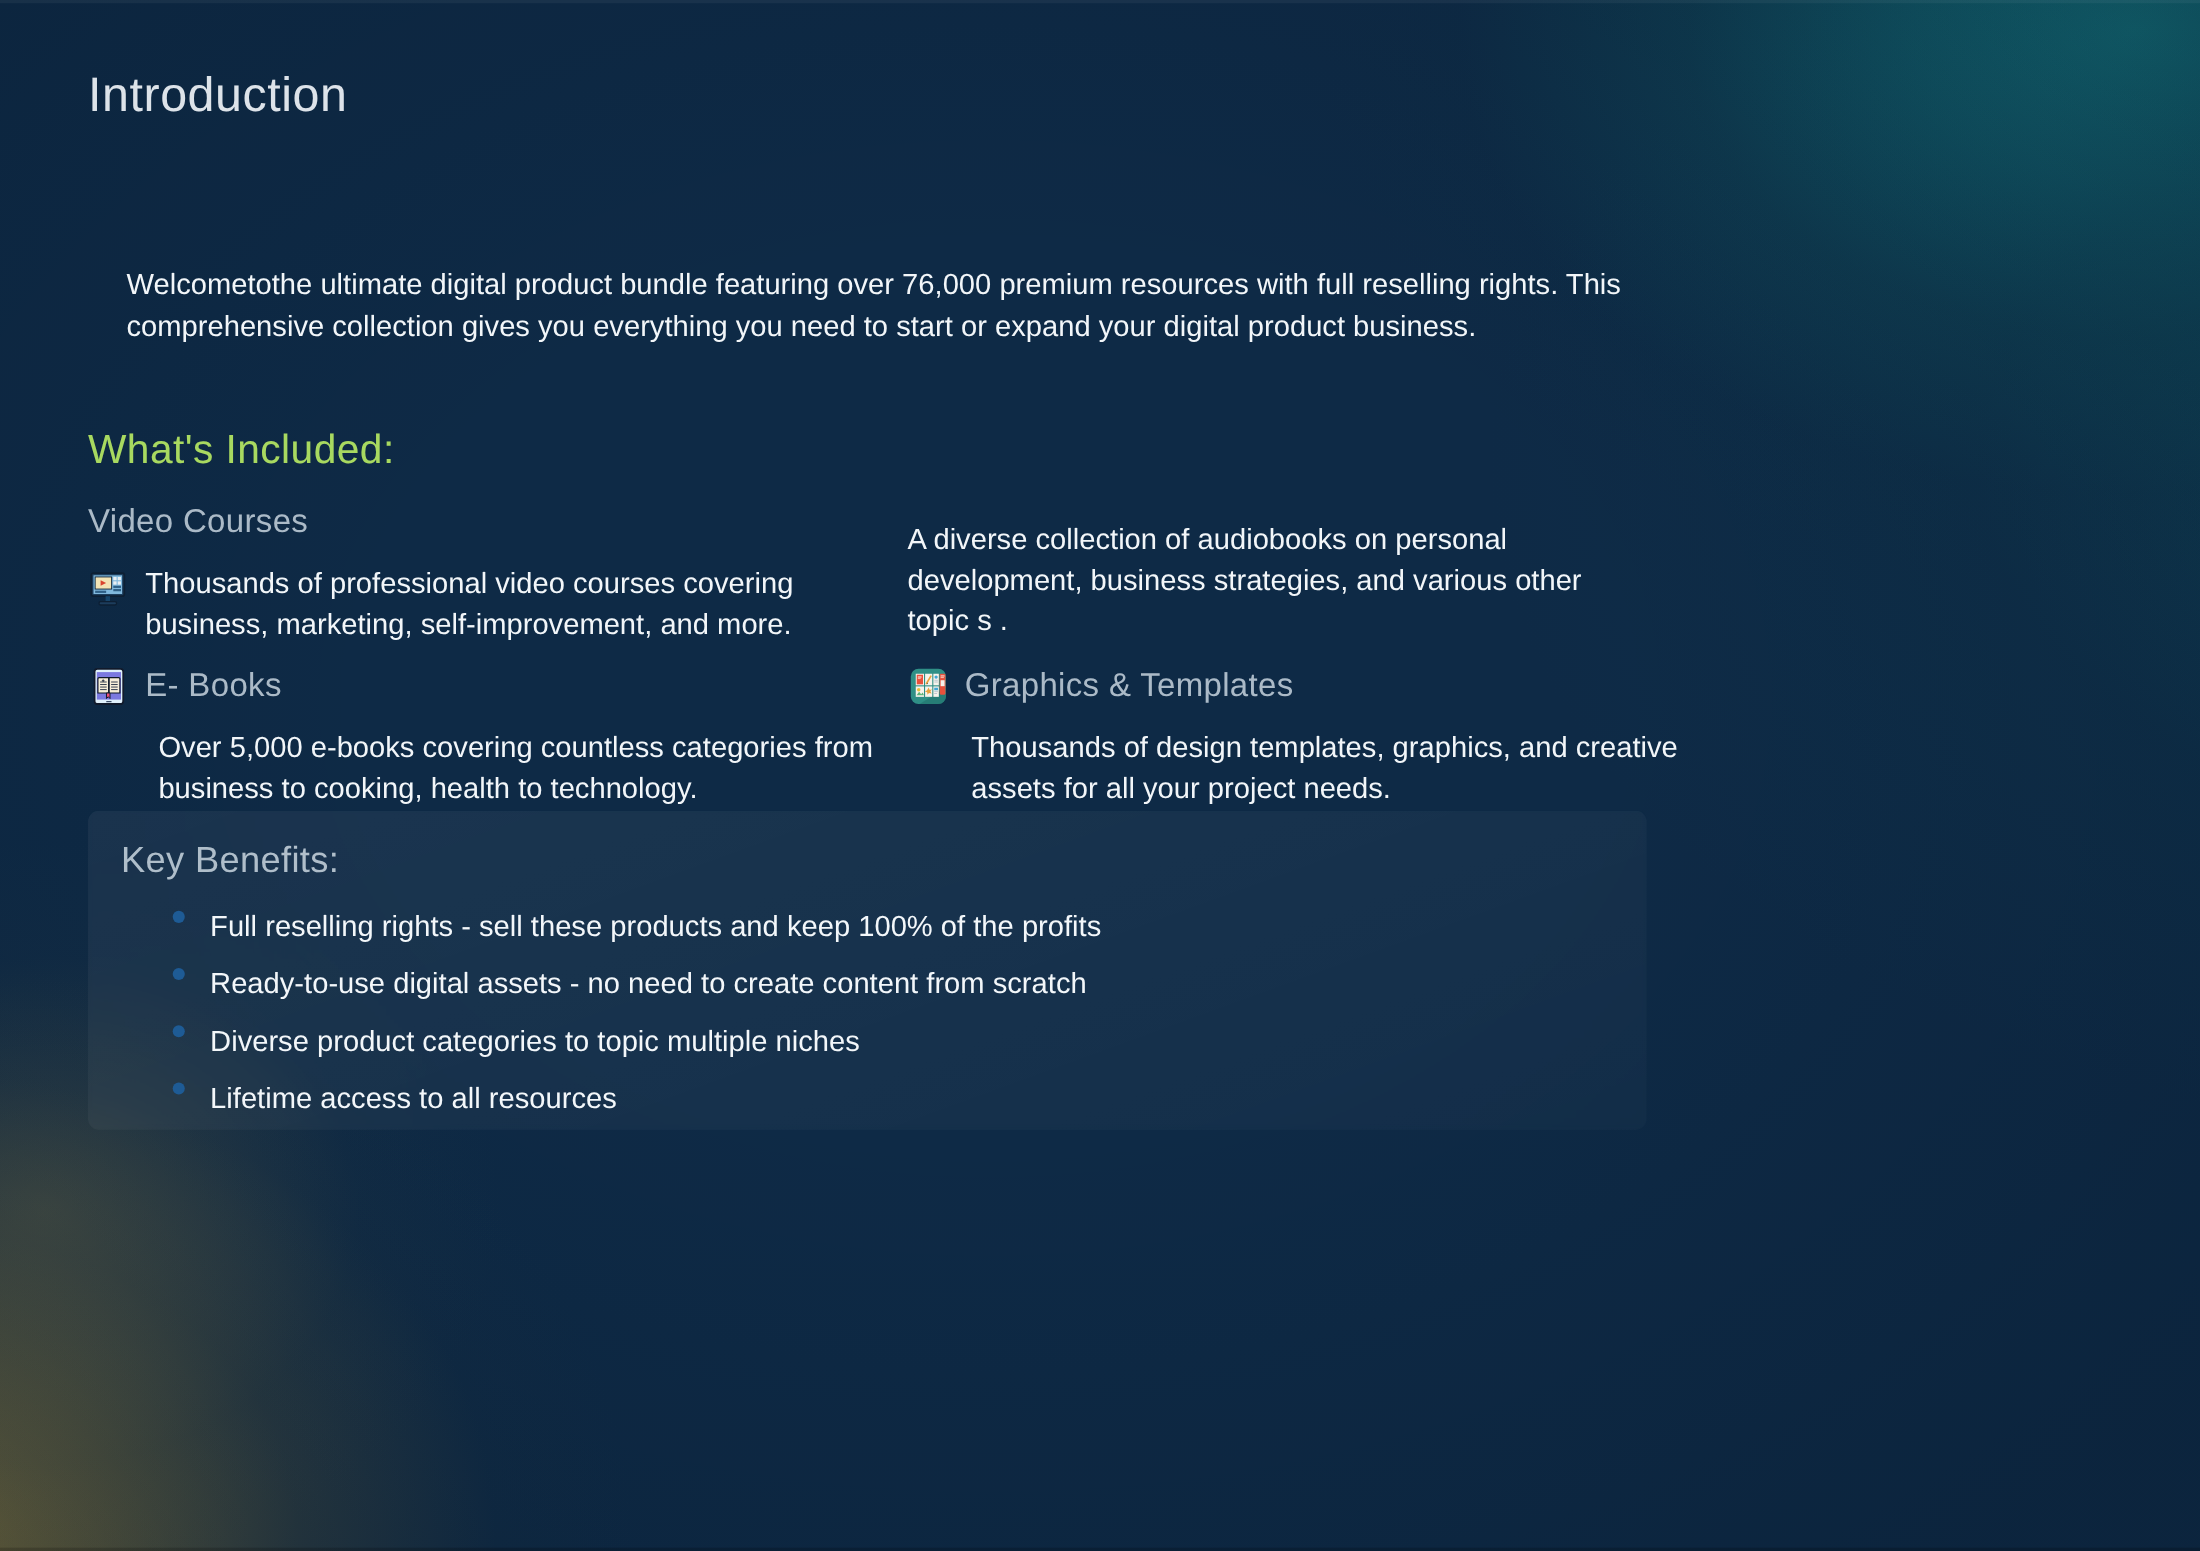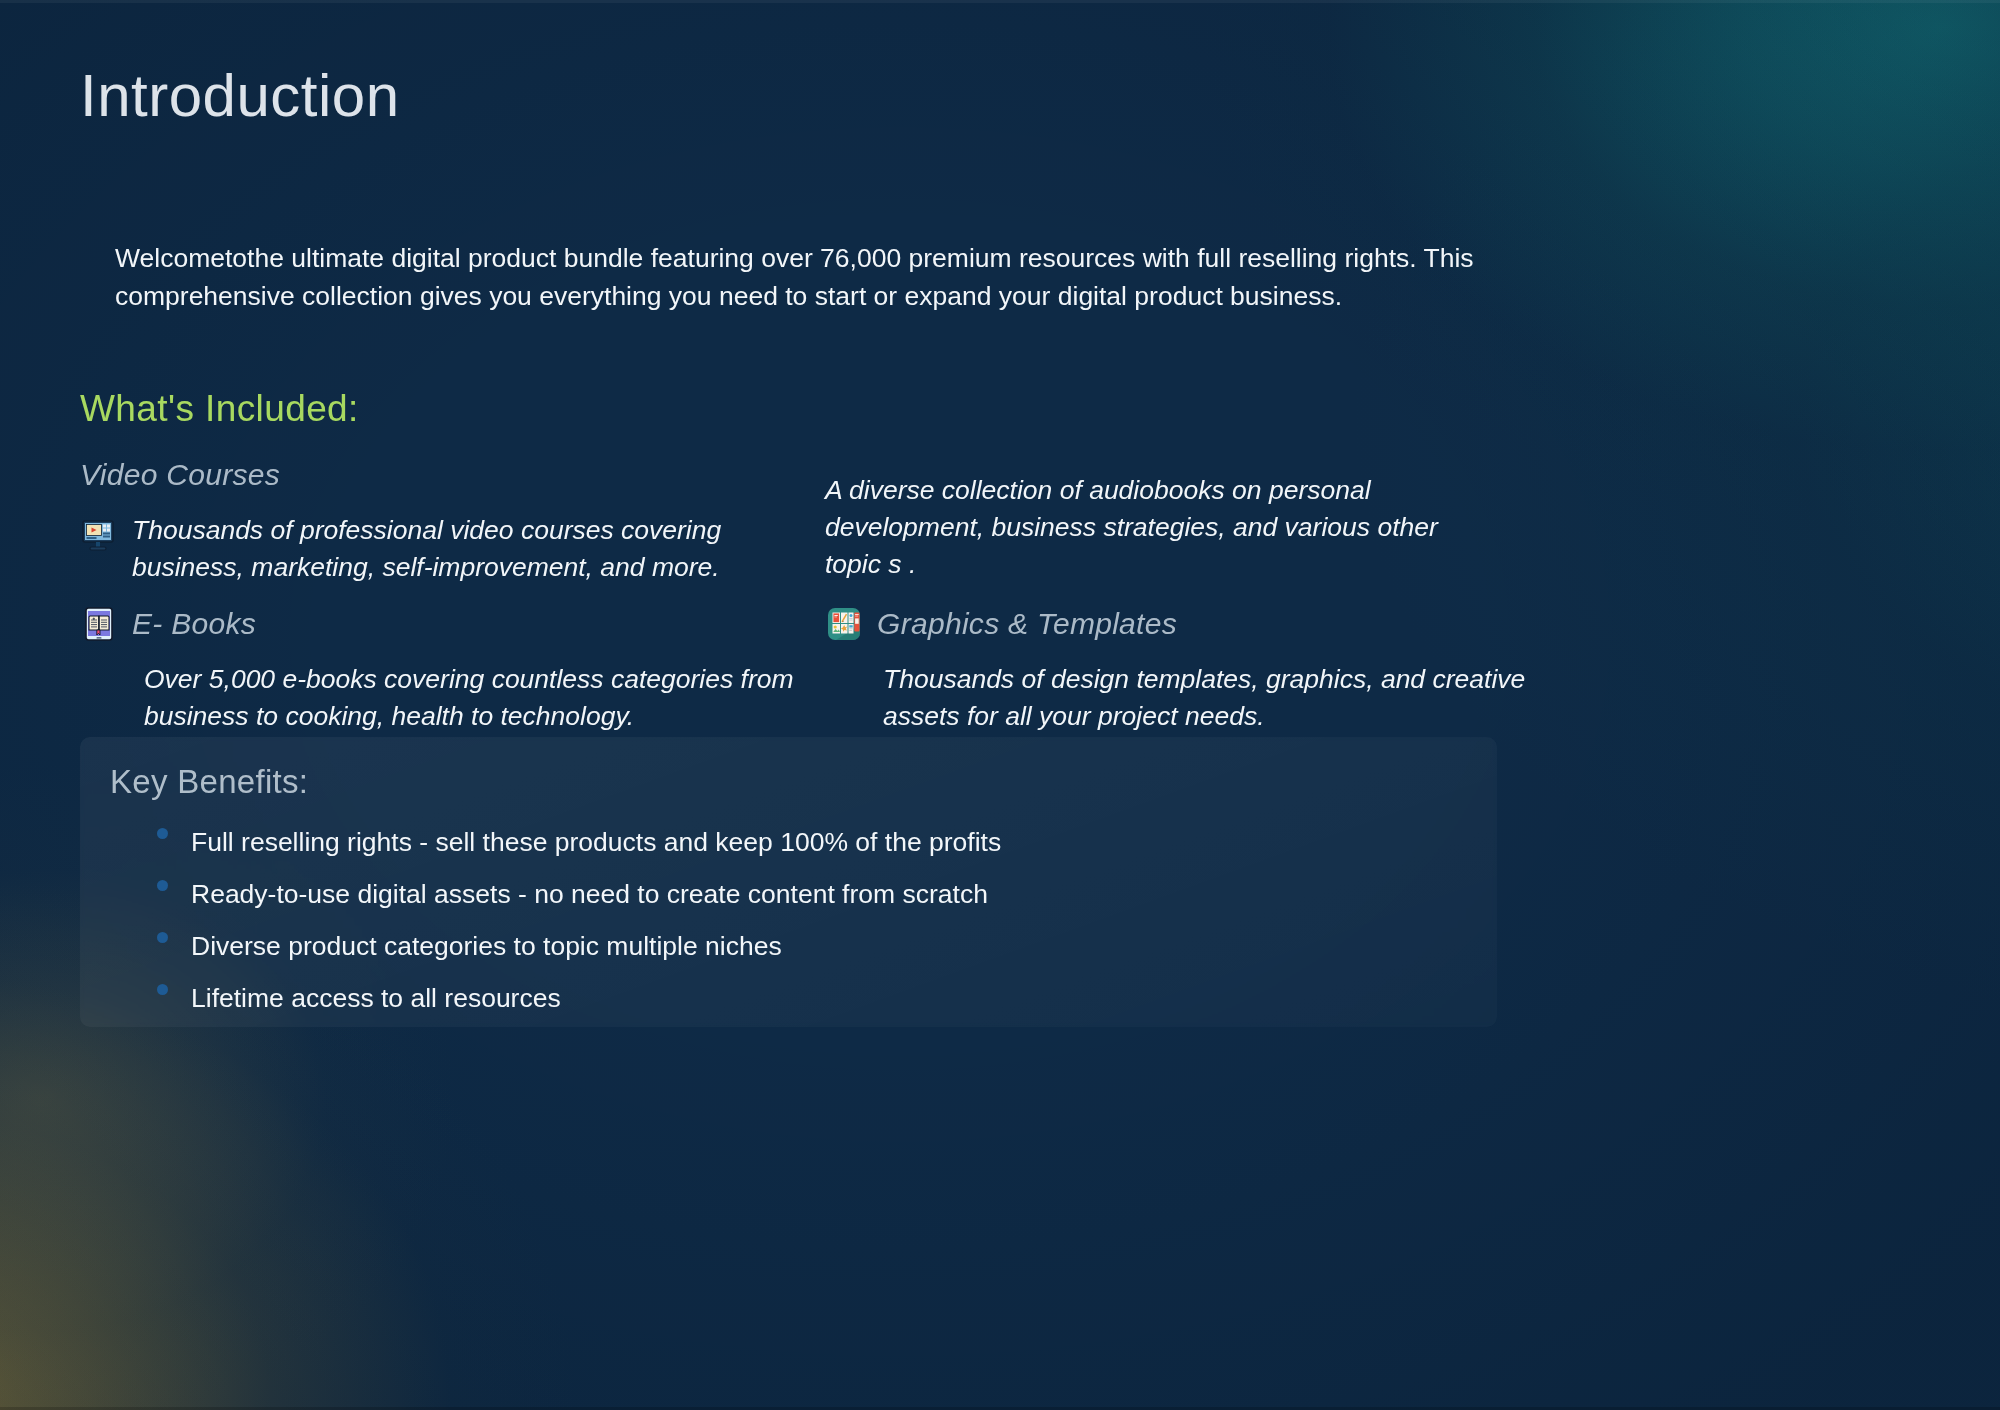--- a/index.html
+++ b/index.html
@@ -46,21 +46,21 @@
   .frame-line-b{
     position:absolute; left:0; right:0; bottom:0; height:3px;
     background:rgba(0,0,0,0.18);
   }
 
   
   .stage{ position:absolute; inset:0; }
 
   .page-title{
     position:absolute; left:80px; top:64px;
-    font-size:60px; line-height:1.05;
+    font-size:44px; line-height:1.05;
     font-weight:300;
     letter-spacing:0.5px;
     color:#e9eef3;
     opacity:.95;
   }
 
   .intro-para{
     position:absolute; left:80px; top:240px;
     width:1370px;
     font-size:26.5px; line-height:1.42;
@@ -70,21 +70,21 @@
   }
 
   .section-title{
     position:absolute; left:80px; top:388px;
     font-size:37px; font-weight:300; letter-spacing:0.4px;
     color:#bef264; opacity:.88;
   }
 
   
   .features{
-    position:absolute; left:80px; top:455px; width:1840px;font-style:italic;
+    position:absolute; left:80px; top:455px; width:1840px;
   }
   .frow{ display:flex; }
   .fcell{ width:790px; }
 
   .f-head{
     display:flex; align-items:center; gap:14px;
     height:46px;
   }
   .f-label{
     font-size:30px; font-weight:300; letter-spacing:0.3px;

